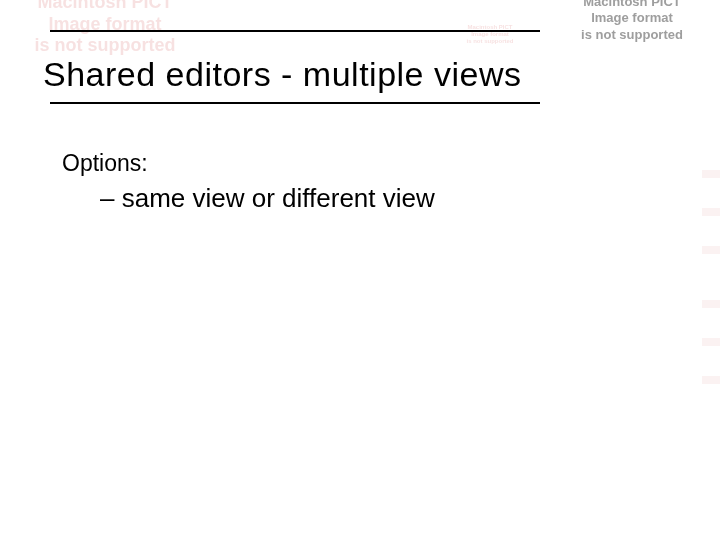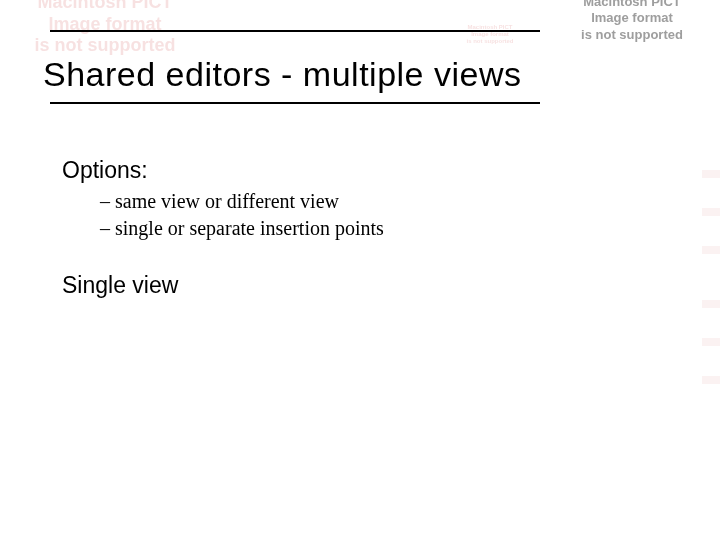--- a/index.html
+++ b/index.html
@@ -39,35 +39,34 @@
     position: absolute;
     left: 50px;
     top: 102px;
     width: 490px;
     height: 2px;
     background: #000;
   }
   .body {
     position: absolute;
     left: 62px;
-    top: 155px;
+    top: 148px;
     width: 560px;
     font-size: 23px;
     line-height: 1.35;
   }
   .section {
     margin: 0 0 28px 0;
   }
   .lead {
     margin: 0 0 2px 0;
   }
   .sub {
     margin: 0 0 0 38px;
-    font-size: 20px;
-    font-family: Liberation Serif, serif;
+    font-size: 26px;
   }
   .indent-arrow {
     margin: 0 0 0 70px;
   }
   .arrow {
     font-family: "Segoe UI Symbol", "Arial Unicode MS", sans-serif;
   }
   .italic {
     font-style: italic;
   }
@@ -153,24 +152,22 @@
 
   <div class="title-rule-top"></div>
   <div class="title">Shared editors - multiple views</div>
   <div class="title-rule-bottom"></div>
 
   <div class="body">
 
     <div class="section">
       <div class="lead">Options:</div>
       <div class="sub">– same view or different view</div>
-      <div class="sub">– single or separate insertion points</div>
     </div>
 
     <div class="section">
-      <div class="lead">Single view</div>
     </div>
 
     <div class="section">
     </div>
 
   </div>
 </div>
 
 </body></html>

